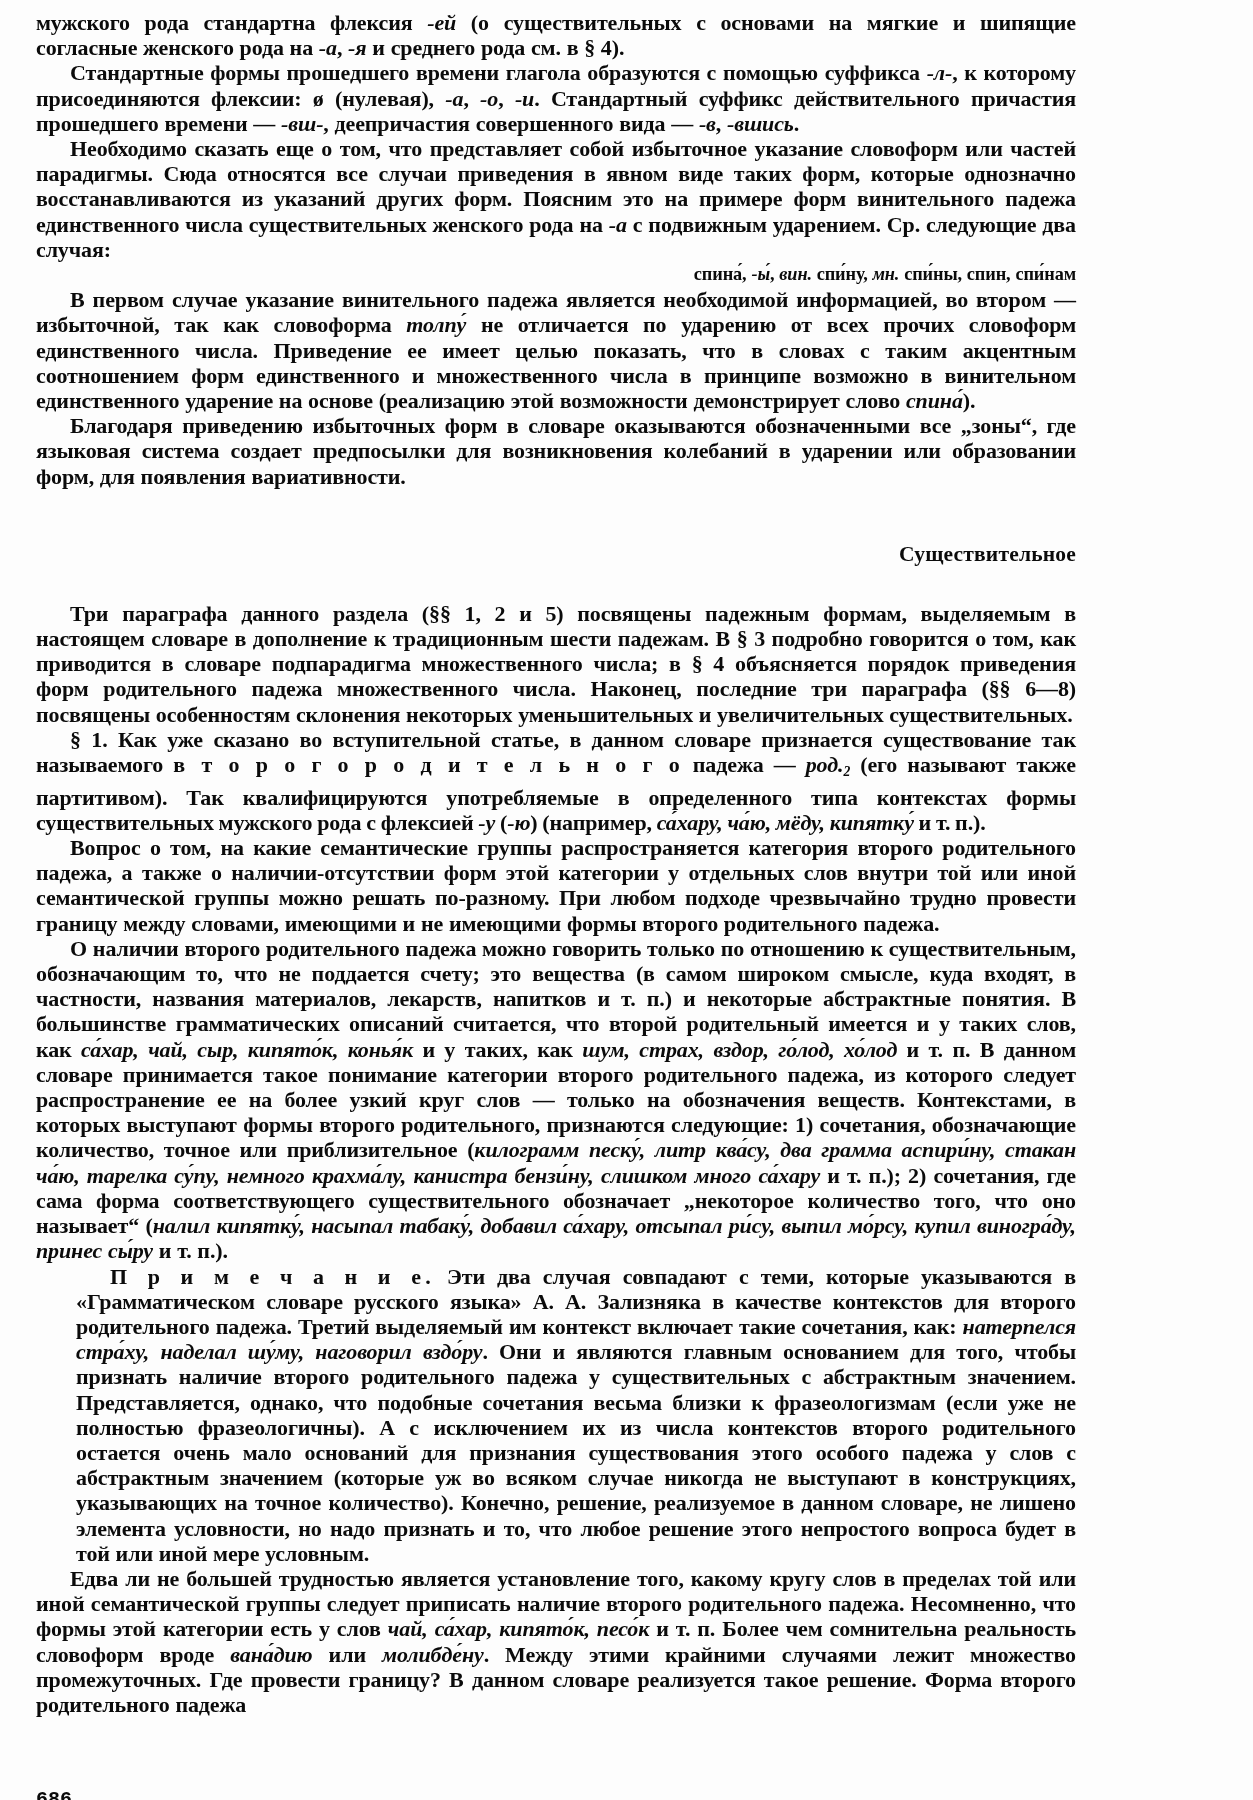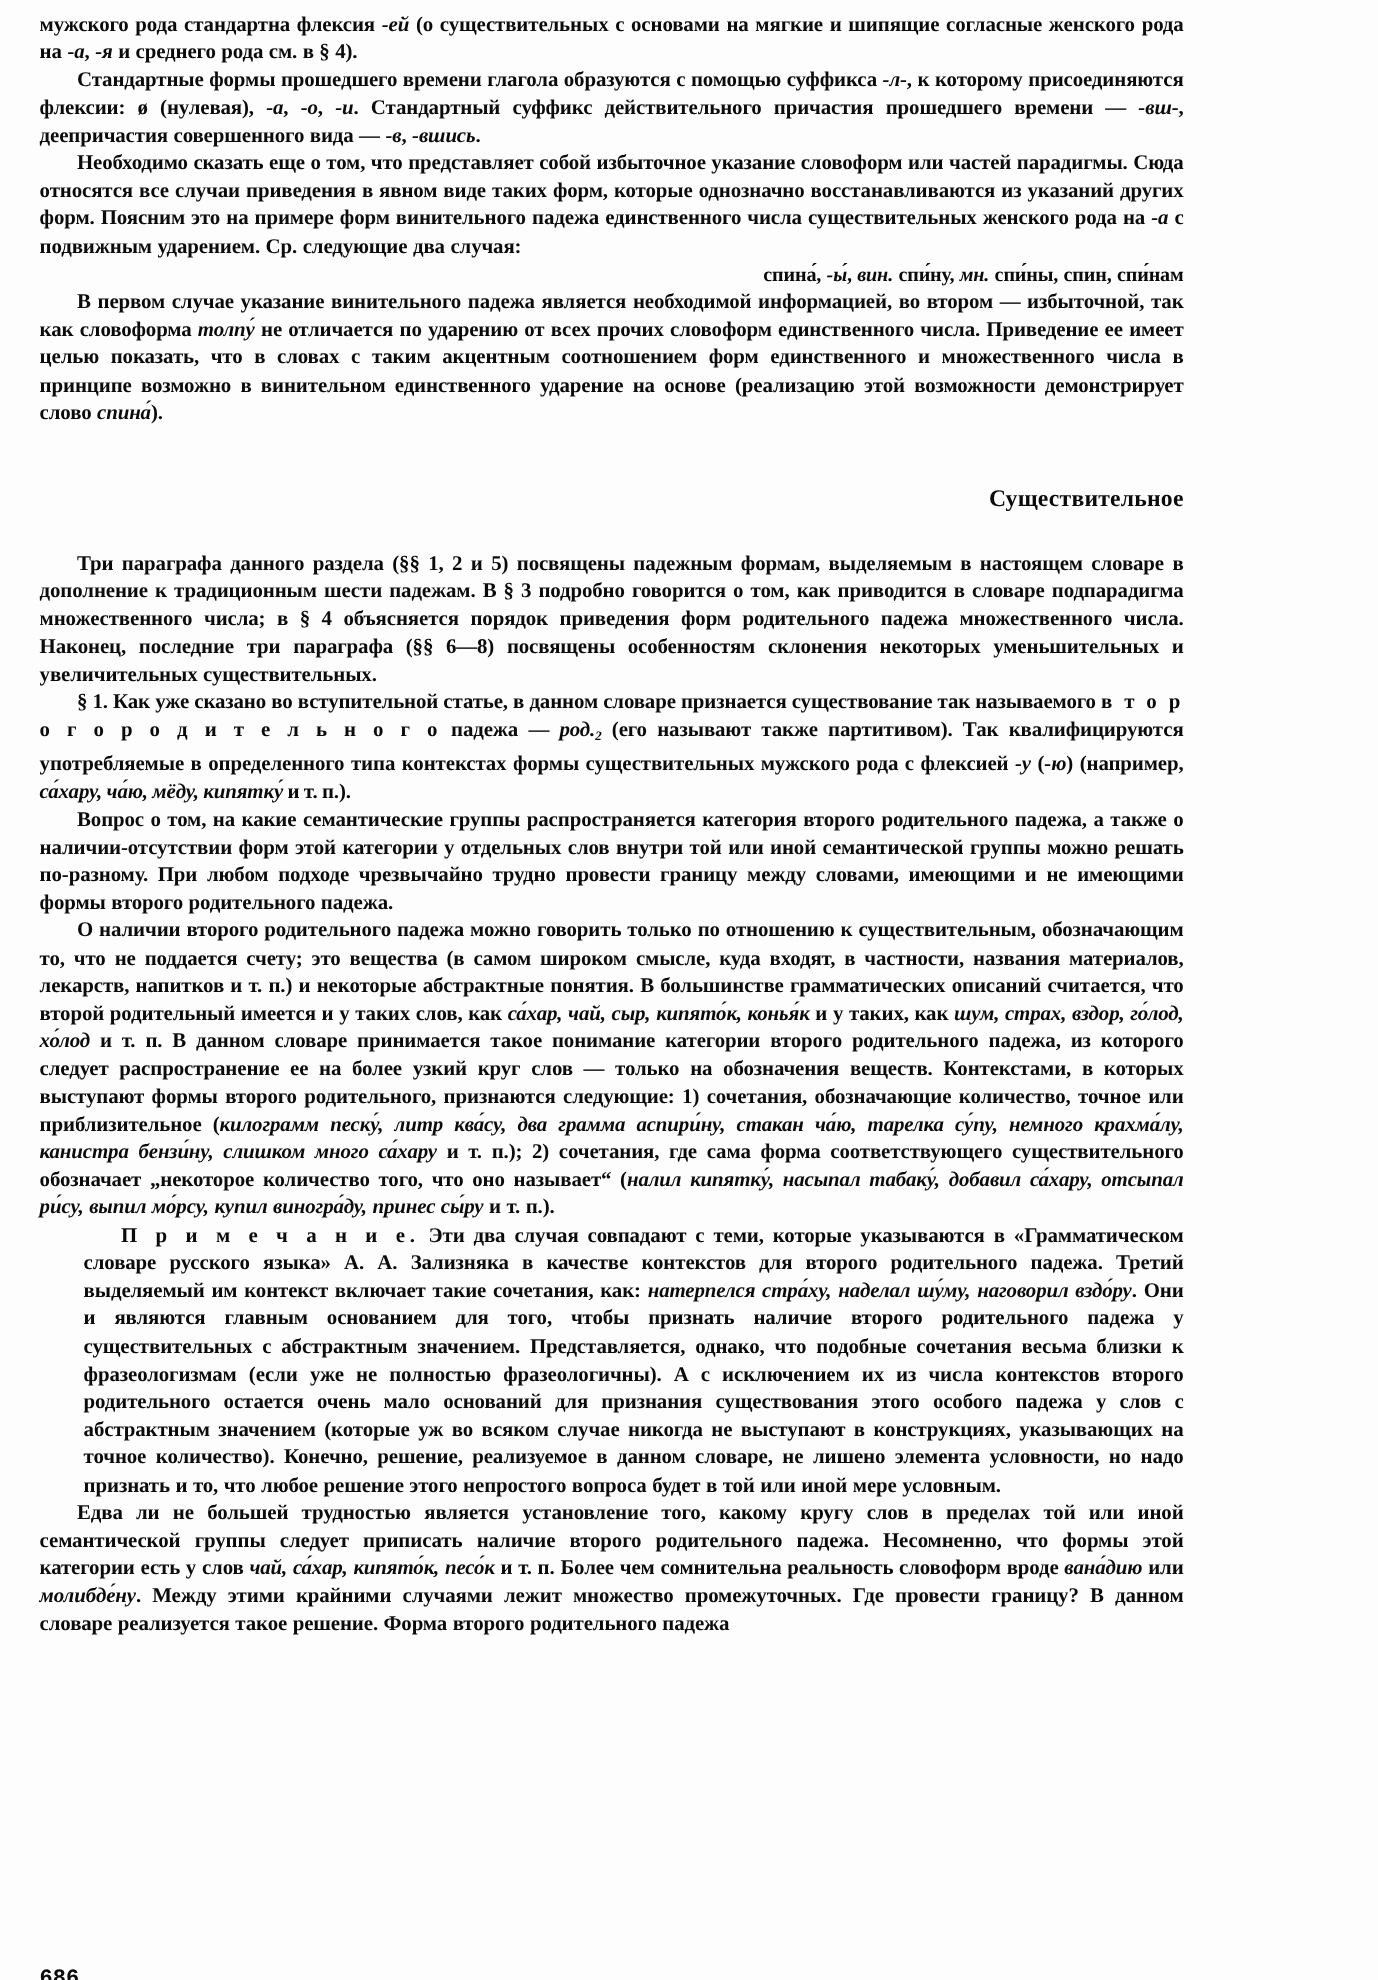--- a/index.html
+++ b/index.html
@@ -25,21 +25,21 @@
   .content {
     position: absolute;
     left: 36px;
     top: 10px;
     width: 1040px;
   }
   p {
     margin: 0;
     text-align: justify;
     text-justify: inter-word;
-    font-size: 19px;
+    font-size: 22px;
     line-height: 25.2px;
     font-weight: 700;
     letter-spacing: -0.12px;
     word-spacing: 0.4px;
     -webkit-font-smoothing: none;
   }
   p.indent { text-indent: 34px; }
   p.noindent { text-indent: 0; }
   i, em { font-style: italic; }
   .sc-head {
@@ -88,20 +88,21 @@
 
     <p class="indent"><span>Стандартные формы прошедшего времени глагола образуются с помощью суффикса </span><i>-л-</i><span>, к которому присоединяются флексии: ø (нулевая), </span><i>-а</i><span>, </span><i>-о</i><span>, </span><i>-и</i><span>. Стандартный суффикс действительного причастия прошедшего времени — </span><i>-вш-</i><span>, деепричастия совершенного вида — </span><i>-в</i><span>, </span><i>-вшись</i><span>.</span></p>
 
     <p class="indent"><span>Необходимо сказать еще о том, что представляет собой избыточное указание словоформ или частей парадигмы. Сюда относятся все случаи приведения в явном виде таких форм, которые однозначно восстанавливаются из указаний других форм. Поясним это на примере форм винительного падежа единственного числа существительных женского рода на </span><i>-а</i><span> с подвижным ударением. Ср. следующие два случая:</span></p>
 
     <p class="para-example"><b>спина́</b><span>, </span><i>-ы́</i><span>, </span><i>вин.</i><span> спи́ну, </span><i>мн.</i><span> спи́ны, спин, спи́нам</span></p>
 
 
     <p class="indent"><span>В первом случае указание винительного падежа является необходимой информацией, во втором — избыточной, так как словоформа </span><i>толпу́</i><span> не отличается по ударению от всех прочих словоформ единственного числа. Приведение ее имеет целью показать, что в словах с таким акцентным соотношением форм единственного и множественного числа в принципе возможно в винительном единственного ударение на основе (реализацию этой возможности демонстрирует слово </span><i>спина́</i><span>).</span></p>
 
+    <p class="indent">Благодаря приведению избыточных форм в словаре оказываются обозначенными все „зоны“, где языковая система создает предпосылки для возникновения колебаний в ударении или образовании форм, для появления вариативности.</p>
 
 
     <div class="gap-head-top"></div>
     <h2 class="sc-head">Существительное</h2>
     <div class="gap-head-bot"></div>
 
     <p class="indent">Три параграфа данного раздела (§§ 1, 2 и 5) посвящены падежным формам, выделяемым в настоящем словаре в дополнение к традиционным шести падежам. В § 3 подробно говорится о том, как приводится в словаре подпарадигма множественного числа; в § 4 объясняется порядок приведения форм родительного падежа множественного числа. Наконец, последние три параграфа (§§ 6—8) посвящены особенностям склонения некоторых уменьшительных и увеличительных существительных.</p>
 
     <p class="indent tight"><b>§ 1.</b><span> Как уже сказано во вступительной статье, в данном словаре признается существование так называемого </span><span class="spaced">в т о р о г о   р о д и т е л ь н о г о</span><span> падежа — </span><i>род.</i><sub>2</sub><span> (его называют также партитивом). Так квалифицируются употребляемые в определенного типа контекстах формы существительных мужского рода с флексией </span><i>-у</i><span> (</span><i>-ю</i><span>) (например, </span><i>са́хару, ча́ю, мёду, кипятку́</i><span> и т. п.).</span></p>
 

